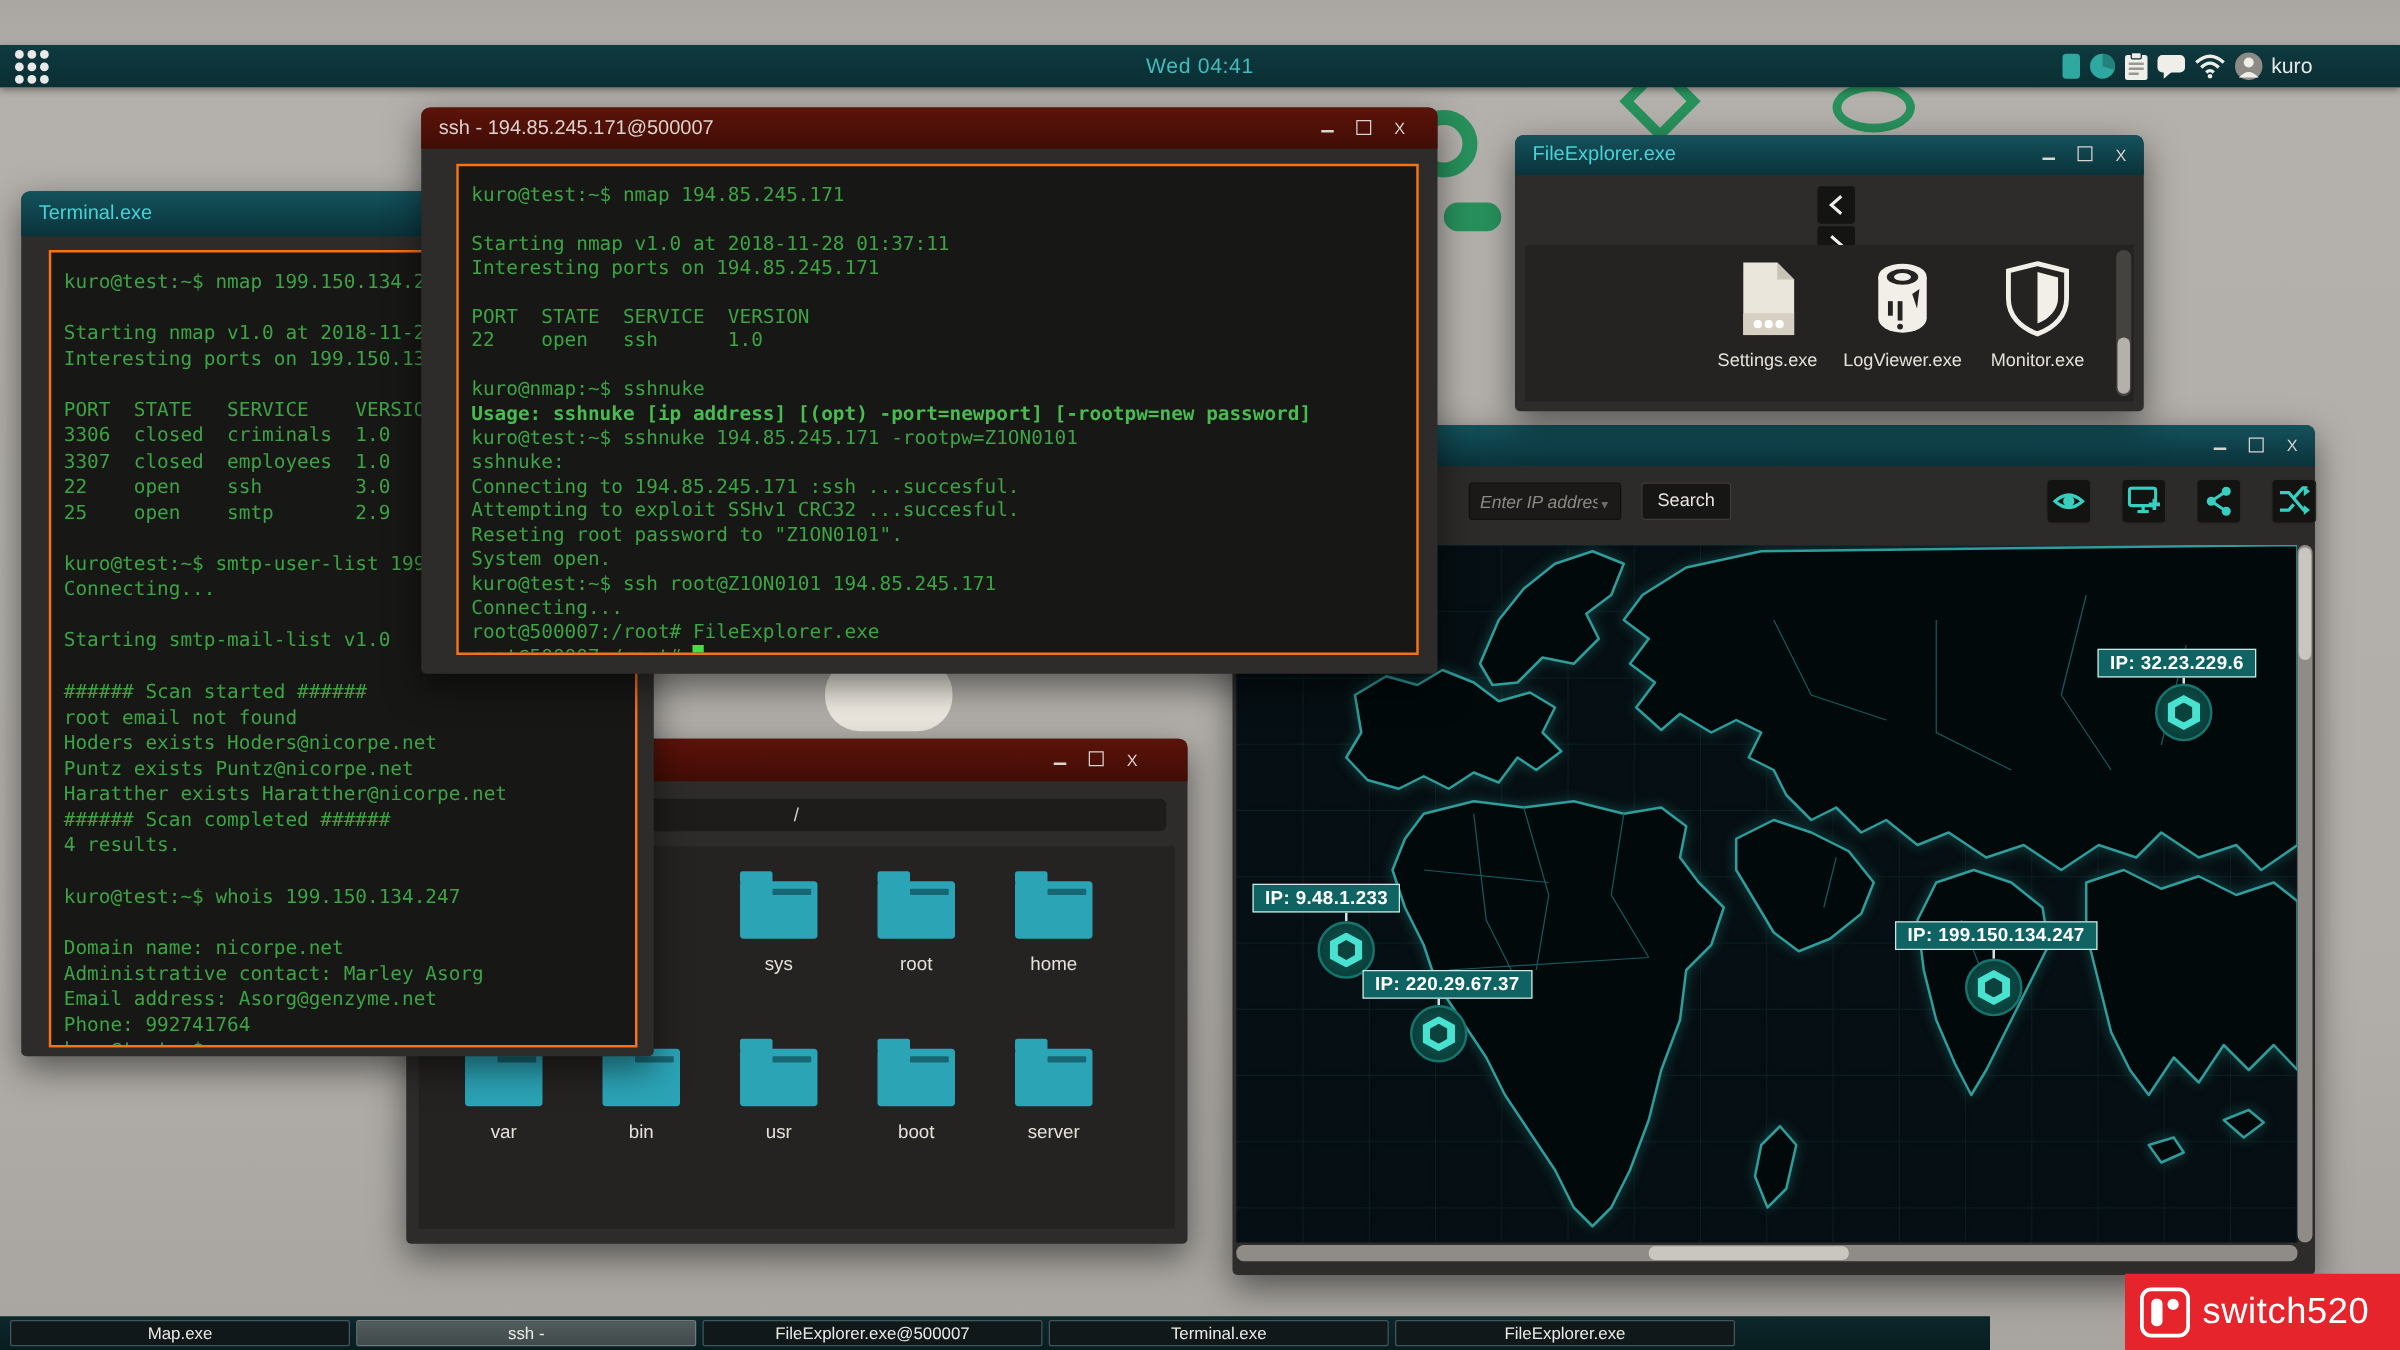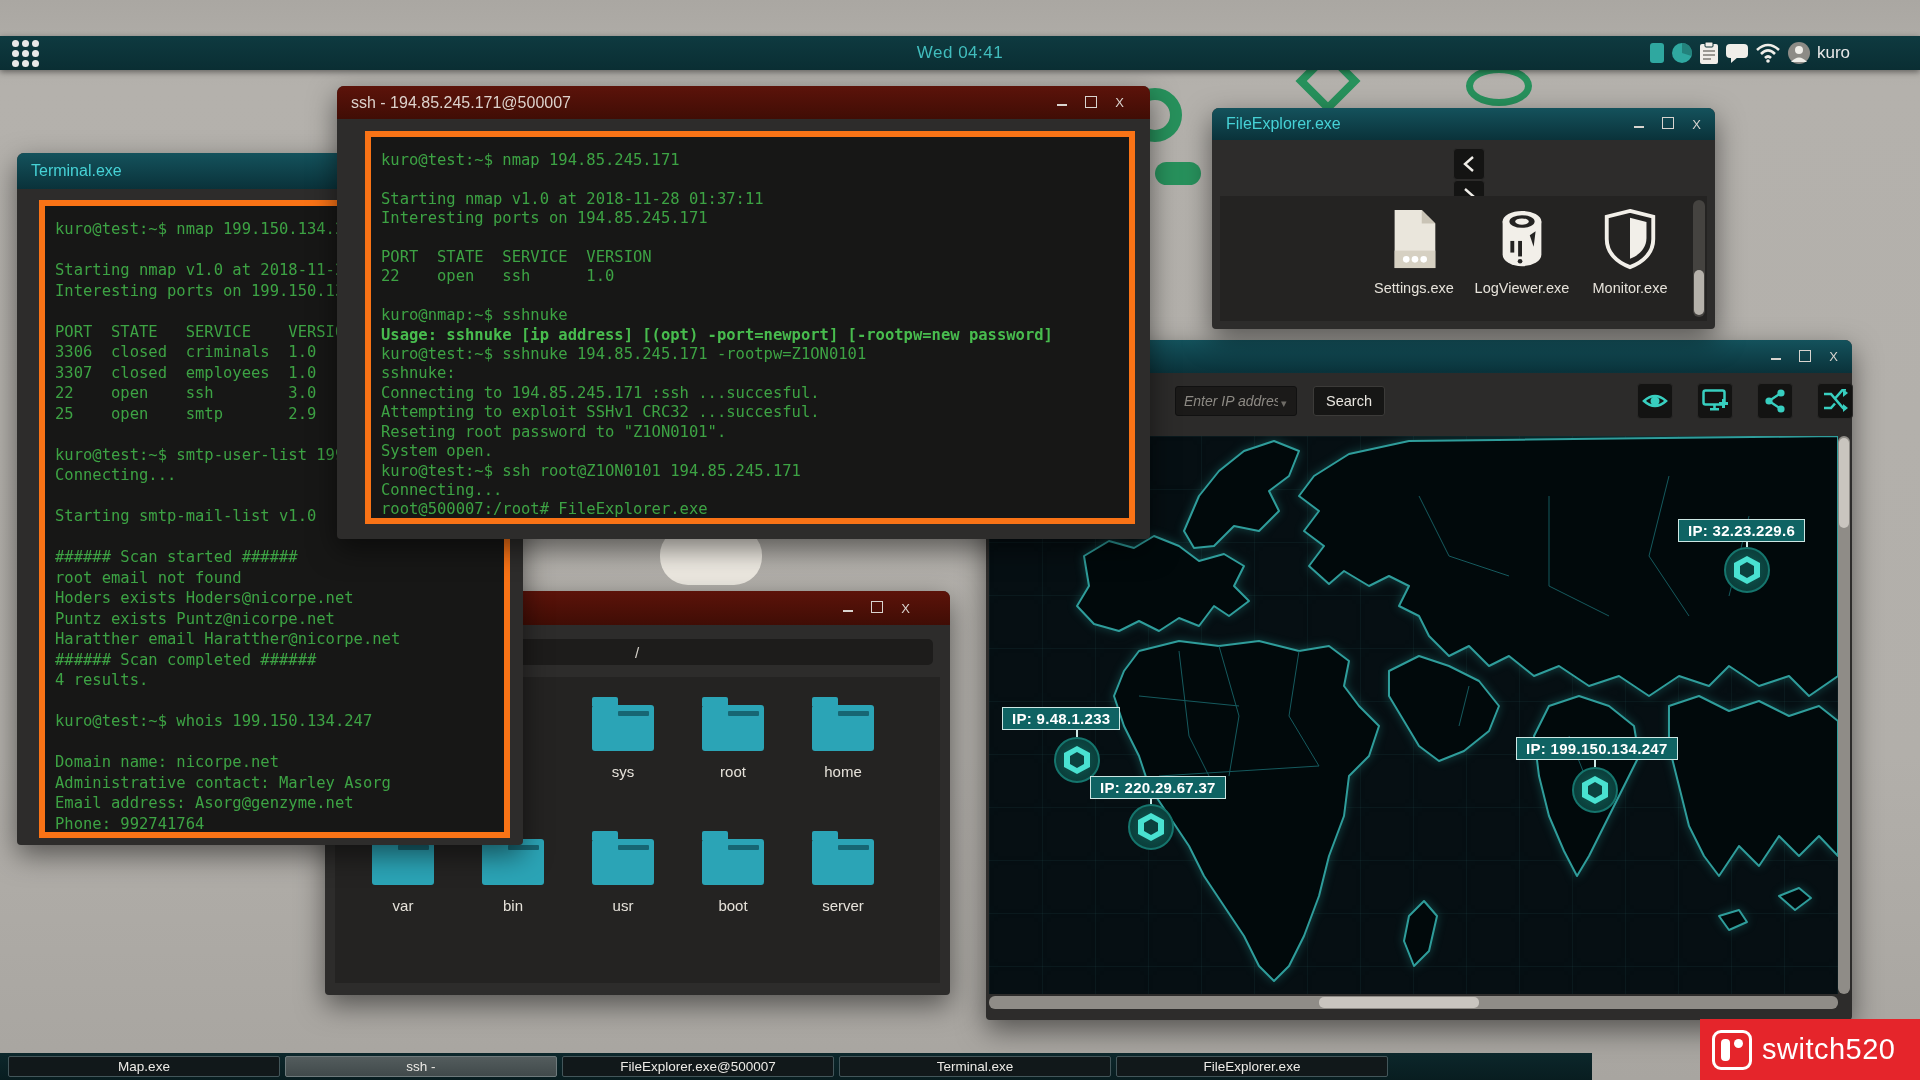--- a/index.html
+++ b/index.html
@@ -21,21 +21,21 @@
   .titlebar.teal{background:linear-gradient(180deg,#14525c 0%,#0b353d 55%,#072press 100%);background:linear-gradient(180deg,#14525c,#0a323a);}
   .titlebar.red{background:linear-gradient(180deg,#5c130a,#400d05);}
   .title-text{font-size:16px;}
   .titlebar.teal .title-text{color:#46d2d6;}
   .titlebar.red .title-text{color:#ddd2cc;}
   .win-controls{margin-left:auto;display:flex;gap:18px;color:#d9d4cf;font-size:13px;align-items:center;}
   .win-controls span{cursor:pointer;line-height:1;}
   .wc-box{width:10px;height:10px;border:1.5px solid #d9d4cf;display:inline-block;}
   .wc-min{width:10px;border-top:2px solid #d9d4cf;display:inline-block;height:1px;margin-top:7px;}
   
-  .console{position:absolute;background:#171716;border:6px solid #f97316;font-family:"DejaVu Sans Mono",monospace;
+  .console{position:absolute;background:#171716;border:2px solid #f97316;font-family:"DejaVu Sans Mono",monospace;
     color:#3da344;overflow:hidden;box-sizing:border-box;}
   .cline{white-space:pre;}
   .cline.bold{font-weight:bold;color:#48bc4e;}
   .cursor{display:inline-block;width:9px;height:16px;background:#3fe04a;vertical-align:-2px;}
   #terminal-console{left:22px;top:47px;width:471px;height:638px;font-size:15.5px;line-height:20.5px;padding:13px 0 0 10px;}
   #ssh-console{left:28px;top:45px;width:770px;height:393px;font-size:15.5px;line-height:19.4px;padding:14px 0 0 10px;}
   
   .fe-toolbar{position:absolute;left:0;right:0;display:flex;align-items:center;flex-direction:column;}
   .navbtn{width:30px;height:30px;background:#141413;border:1px solid #2c2b2a;border-radius:4px;margin-right:6px;
     display:flex;align-items:center;justify-content:center;cursor:pointer;}
@@ -338,21 +338,21 @@
         <div class="cline">&nbsp;</div>
         <div class="cline">kuro@test:~$ smtp-user-list 199.150.134.247</div>
         <div class="cline">Connecting...</div>
         <div class="cline">&nbsp;</div>
         <div class="cline">Starting smtp-mail-list v1.0</div>
         <div class="cline">&nbsp;</div>
         <div class="cline">###### Scan started ######</div>
         <div class="cline">root email not found</div>
         <div class="cline">Hoders exists Hoders@nicorpe.net</div>
         <div class="cline">Puntz exists Puntz@nicorpe.net</div>
-        <div class="cline">Haratther email Haratther@nicorpe.net</div>
+        <div class="cline">Haratther exists Haratther@nicorpe.net</div>
         <div class="cline">###### Scan completed ######</div>
         <div class="cline">4 results.</div>
         <div class="cline">&nbsp;</div>
         <div class="cline">kuro@test:~$ whois 199.150.134.247</div>
         <div class="cline">&nbsp;</div>
         <div class="cline">Domain name: nicorpe.net</div>
         <div class="cline">Administrative contact: Marley Asorg</div>
         <div class="cline">Email address: Asorg@genzyme.net</div>
         <div class="cline">Phone: 992741764</div>
         <div class="cline">kuro@test:~$</div>

